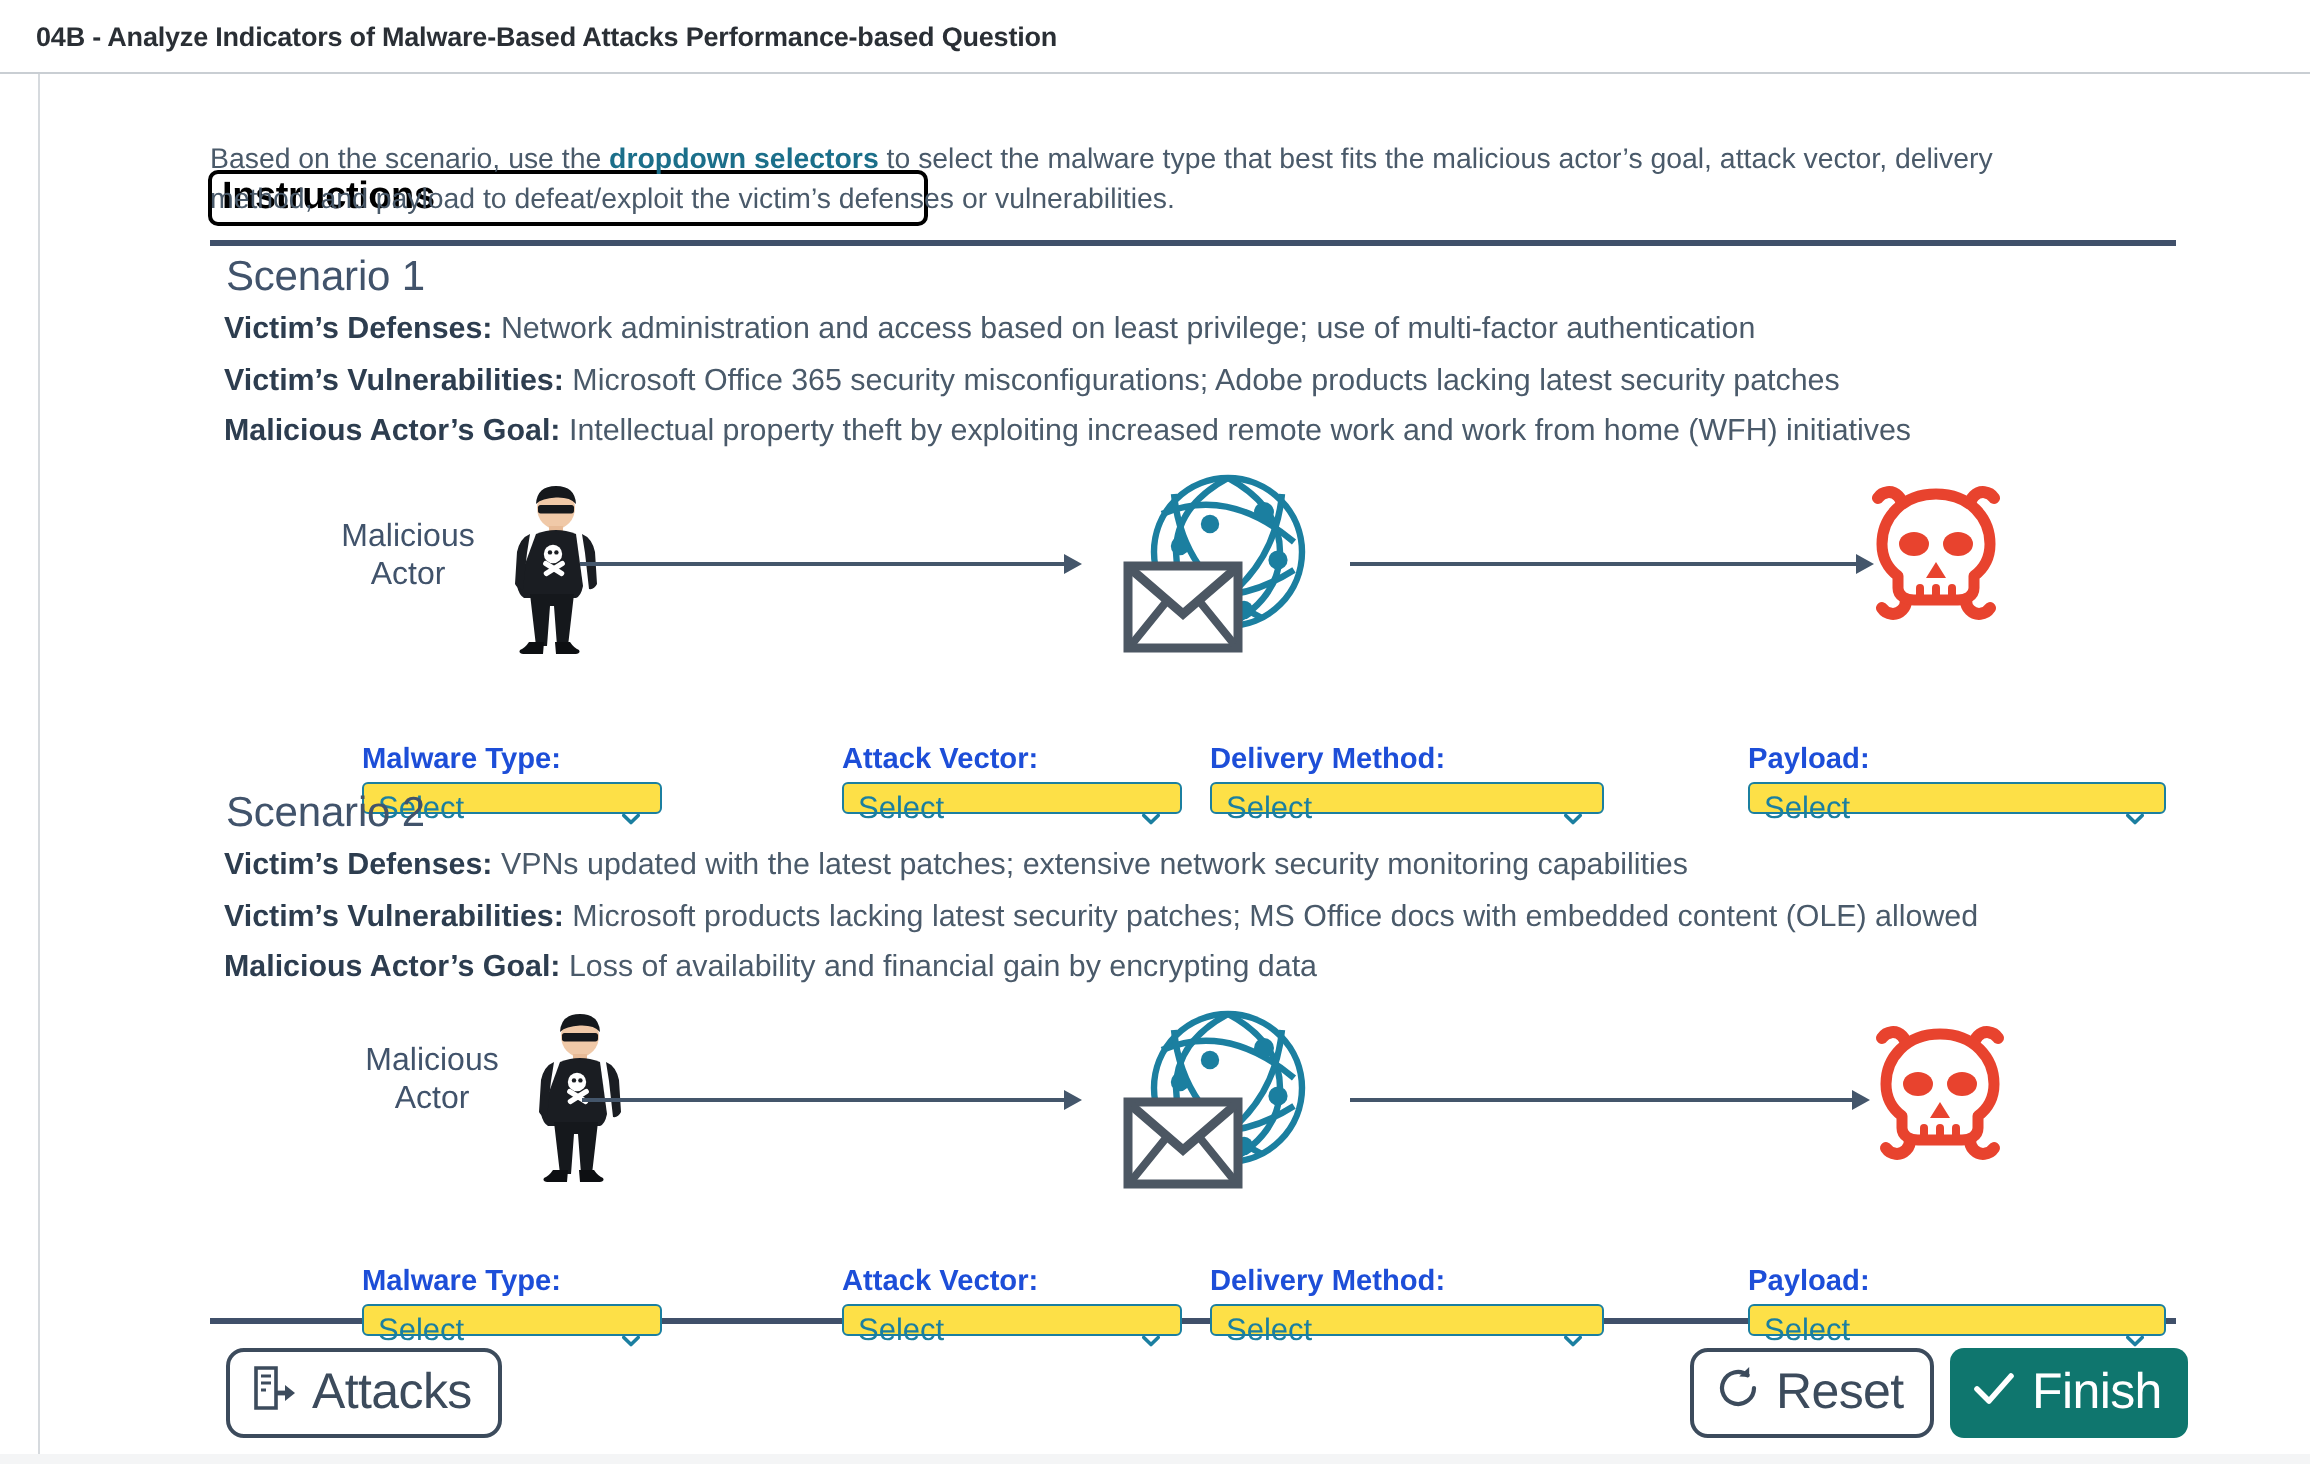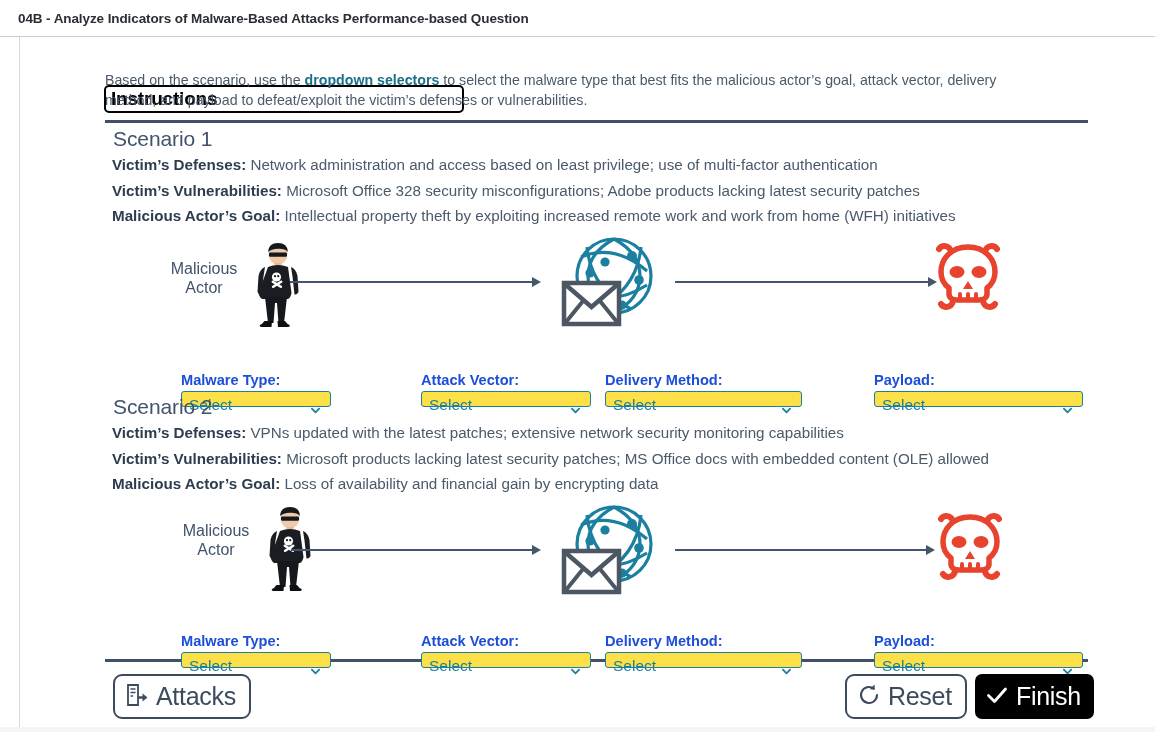--- a/index.html
+++ b/index.html
@@ -228,21 +228,21 @@
     cursor: pointer;
     white-space: nowrap;
   }
   .btn-outline {
     border: 2.5px solid #3c4b5c;
     border-radius: 9px;
     background: #ffffff;
     color: #3c4b5c;
   }
   .btn-filled {
-    background: #000000;
+    background: #0f766e;
     border-radius: 7px;
     color: #ffffff;
     border: none;
   }
   .btn .ico {
     display: inline-block;
     margin: 0 7px 0 10px;
     flex: none;
   }
   .btn .txt {
@@ -277,21 +277,21 @@
   <div class="hr-main hr-bottom"></div>
 
   <div class="scenario scenario-1">
     <div class="scenario-title">Scenario 1</div>
     <div class="scenario-line">
       <span class="lbl">Victim’s Defenses:</span>
       <span>Network administration and access based on least privilege; use of multi-factor authentication</span>
     </div>
     <div class="scenario-line">
       <span class="lbl">Victim’s Vulnerabilities:</span>
-      <span>Microsoft Office 328 security misconfigurations; Adobe products lacking latest security patches</span>
+      <span>Microsoft Office 365 security misconfigurations; Adobe products lacking latest security patches</span>
     </div>
     <div class="scenario-line">
       <span class="lbl">Malicious Actor’s Goal:</span>
       <span>Intellectual property theft by exploiting increased remote work and work from home (WFH) initiatives</span>
     </div>
 
     <div class="flow">
 
       <div class="actor-label" style="left:48px; top:24px;">
         <div>Malicious</div>

